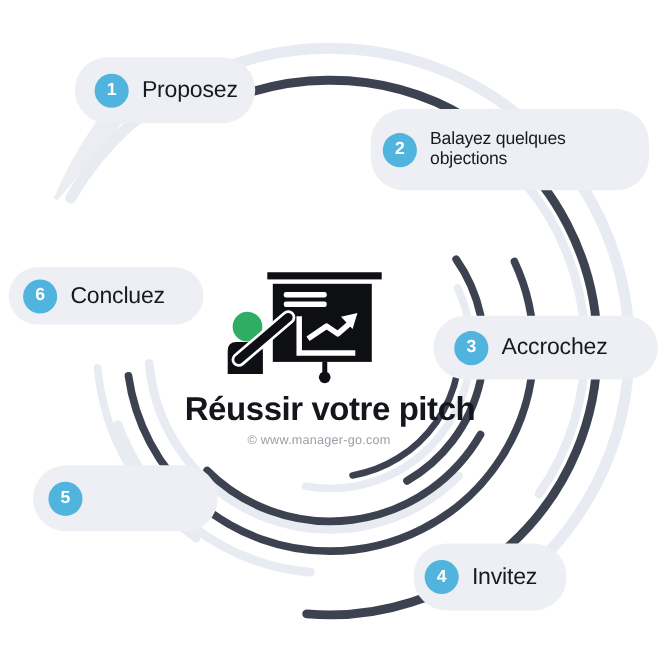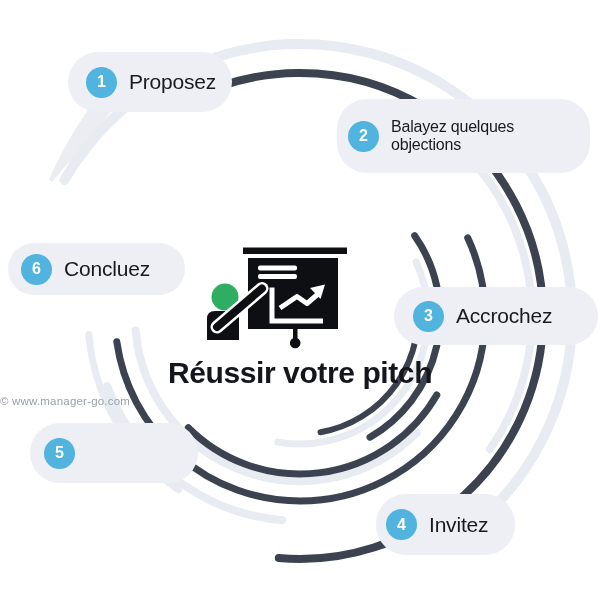--- a/index.html
+++ b/index.html
@@ -37,21 +37,21 @@
   #pill5{left:30px;top:423px;width:168px;height:60px;padding-left:14px;}
   #pill6{left:8px;top:243px;width:177px;height:52px;padding-left:13px;}
   #center-icon{position:absolute;left:200px;top:243px;z-index:2;}
   #title{
     position:absolute;left:0;top:356px;width:600px;z-index:2;
     text-align:center;font-size:30px;font-weight:800;
     color:#14161b;letter-spacing:-0.4px;
   }
   #credit{
     position:absolute;left:0;top:395px;width:580px;z-index:2;
-    font-size:11.5px;color:#9aa0a8;letter-spacing:0.2px;
+    text-align:center;font-size:11.5px;color:#9aa0a8;letter-spacing:0.2px;
   }
 </style>
 </head>
 <body>
 
 <div id="stage">
 
   <svg id="swirl" width="600" height="600" viewBox="0 0 600 600">
 
     <path d="M49,180 C60,154 74,130 88,110 L112,110 C94,134 71,160 52,182 Z" fill="#ebedf2"></path>

